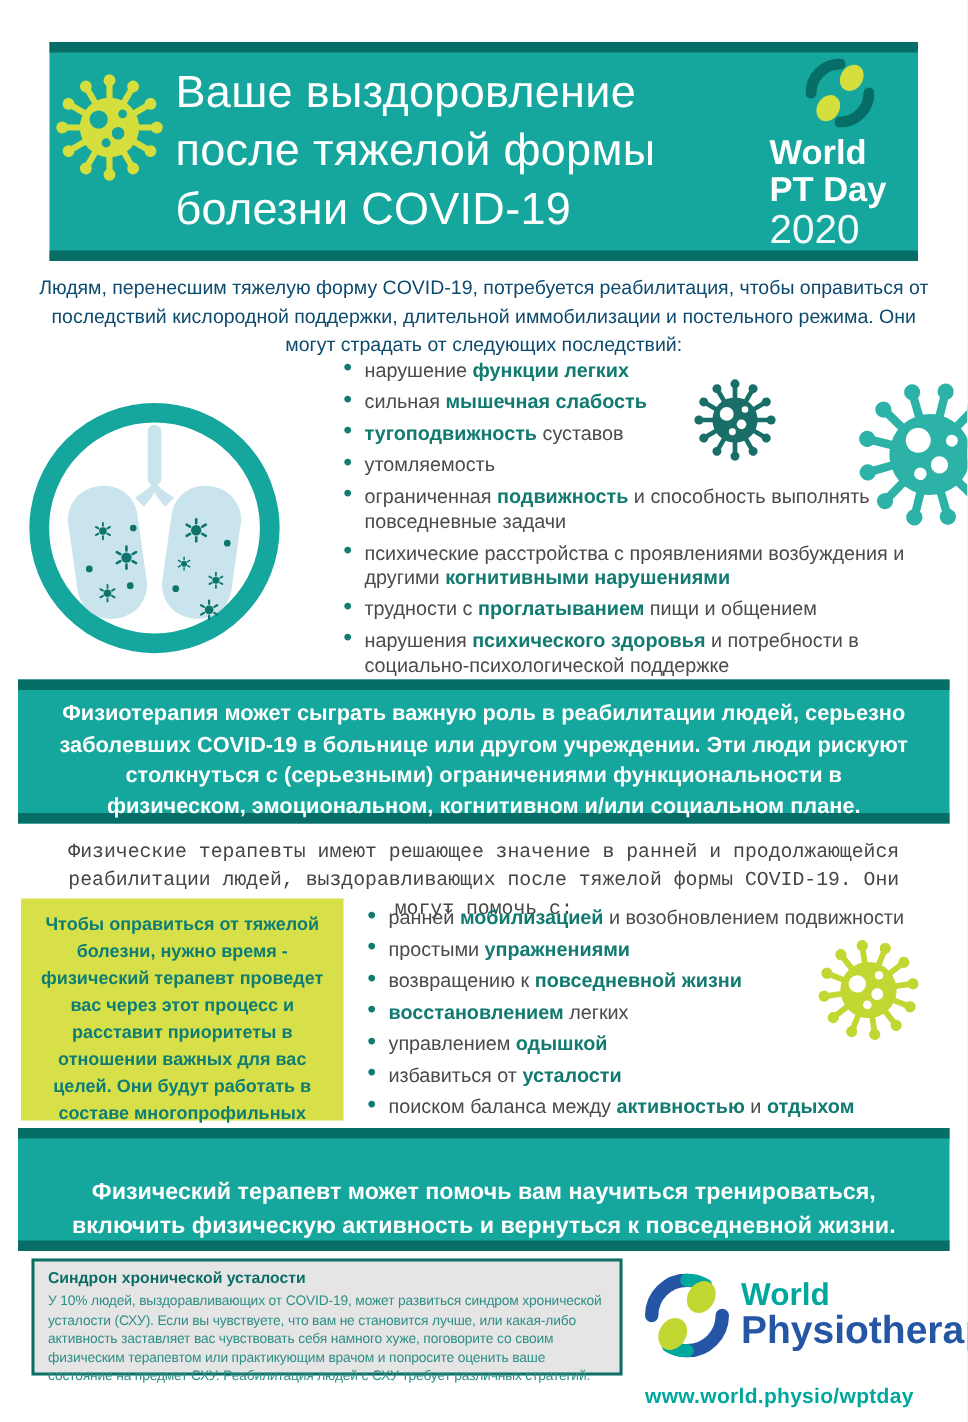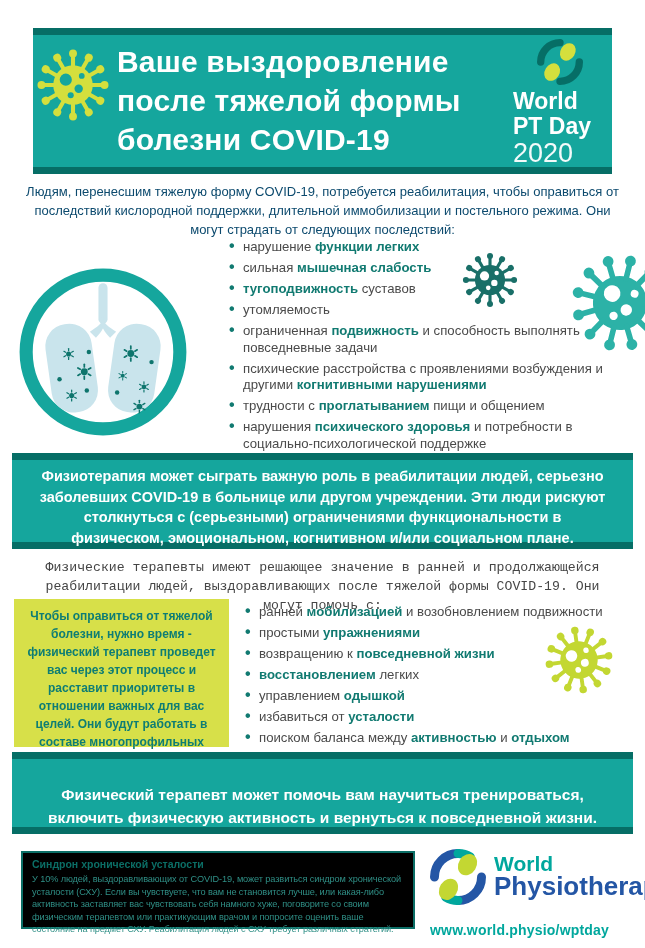--- a/index.html
+++ b/index.html
@@ -10,21 +10,21 @@
   }
   *{box-sizing:border-box;}
   body{margin:0;background:#e8e8e8;font-family:"Liberation Sans","DejaVu Sans",sans-serif;}
   .page{position:relative;width:645px;height:948px;margin:0 auto;background:#ffffff;overflow:hidden;}
 
   
   .header-band{position:absolute;left:33px;top:28px;width:579px;height:146px;
     background:var(--teal,#15a69d);border-top:7px solid var(--teal_dark,#066e66);
     border-bottom:7px solid var(--teal_dark,#066e66);}
   .h-virus{position:absolute;left:2px;top:12px;width:76px;height:76px;color:var(--yellow,#d4df3d);--hole:var(--teal,#15a69d);}
-  .h-title{position:absolute;left:84px;top:7px;width:400px;color:#fff;font-weight:bold;
+  .h-title{position:absolute;left:84px;top:7px;width:400px;color:#fff;font-weight:normal;
     font-size:30px;line-height:39px;letter-spacing:.2px;}
   .h-logo{position:absolute;right:3px;top:2px;width:96px;color:#fff;}
   .h-logo .pin{display:block;margin:2px 0 4px 24px;}
   .h-logo .lg1,.h-logo .lg2{font-size:23px;font-weight:bold;line-height:25px;}
   .h-logo .lg3{font-size:27px;font-weight:normal;line-height:29px;opacity:.95;}
 
   
   .intro{position:absolute;left:18px;top:182px;width:609px;text-align:center;
     color:#0c4a6e;font-size:13px;line-height:19px;font-weight:normal;}
 
@@ -53,21 +53,21 @@
   
   .note-box{position:absolute;left:14px;top:599px;width:215px;height:148px;
     background:var(--box_yellow,#d7e049);color:#0e7d74;font-weight:bold;text-align:center;
     font-size:12px;line-height:18px;padding:8px 5px;}
   .help{left:245px;top:604px;width:360px;}
   .help li{margin-bottom:5px;line-height:17px;}
   .virus-c{position:absolute;left:543px;top:624px;width:72px;height:72px;color:var(--virus_yellow,#c3d732);transform:rotate(-8deg);}
 
   
   .cfs-box{position:absolute;left:21px;top:839px;width:394px;height:78px;
-    border:2px solid var(--box_border,#0b6e66);padding:5px 9px;background:#000000;margin-top:12px;}
+    border:2px solid var(--box_border,#0b6e66);padding:5px 9px;background:#e5e5e5;}
   .cfs-title{color:var(--box_border,#0b6e66);font-size:10.5px;font-weight:bold;line-height:13px;margin-bottom:2px;}
   .cfs-body{color:var(--box_body,#2f8f86);font-size:9.2px;line-height:12.6px;letter-spacing:-.1px;}
   .f-pin{position:absolute;left:430px;top:849px;}
   .f-name{position:absolute;left:494px;top:853px;font-weight:bold;}
   .f-name .w{color:var(--logo_teal,#00a79d);font-size:21px;line-height:22px;}
   .f-name .p{color:var(--logo_blue,#2456a5);font-size:26px;line-height:23px;}
   .f-url{position:absolute;left:430px;top:922px;width:212px;color:var(--logo_teal,#00a79d);
     font-size:14px;font-weight:bold;letter-spacing:.2px;}
   .hidden-defs{position:absolute;width:0;height:0;overflow:hidden;}
 </style>

